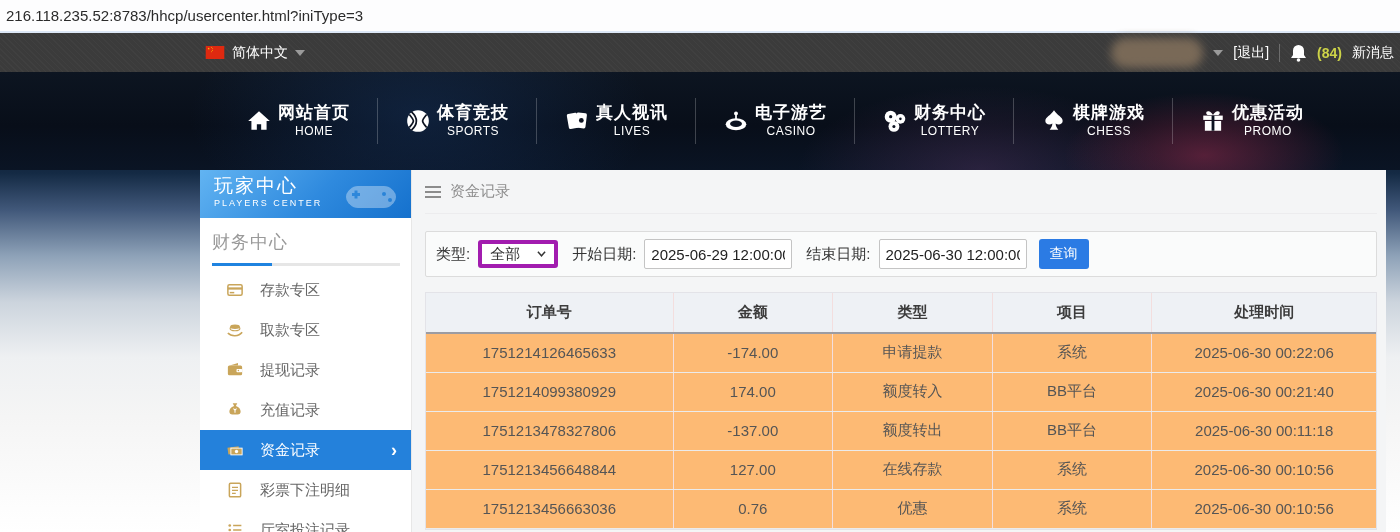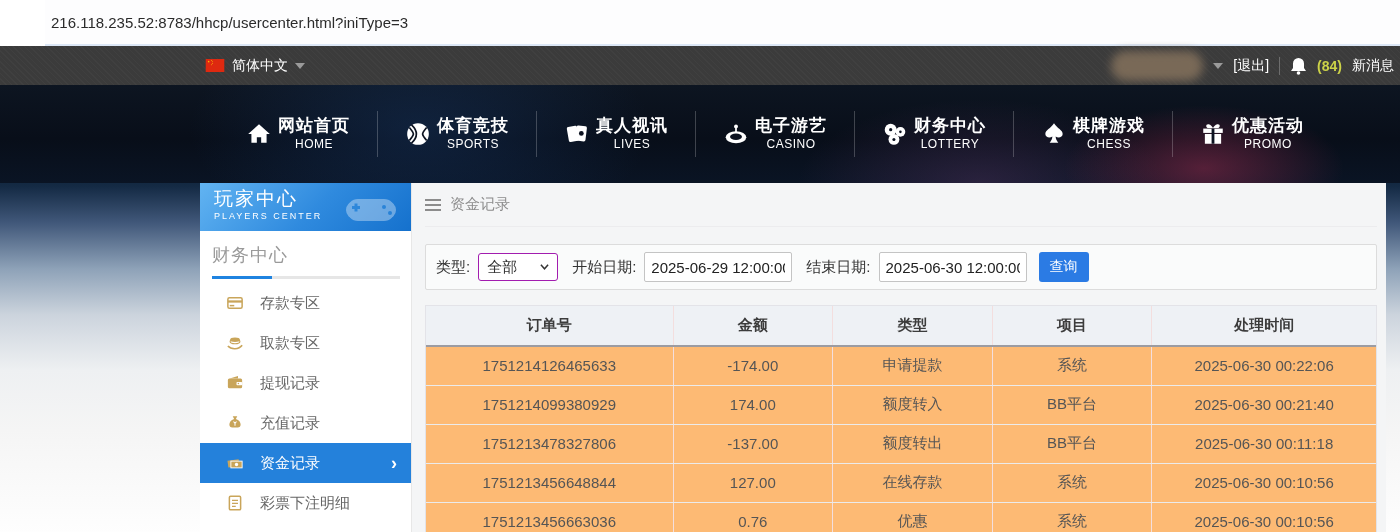--- a/index.html
+++ b/index.html
@@ -1,23 +1,23 @@
 <!DOCTYPE html>
 <html><head>
 <meta charset="utf-8">
 <style>
   * { margin:0; padding:0; box-sizing:border-box; }
   html,body { width:1400px; height:532px; overflow:hidden; }
   body { font-family:"Liberation Sans","DejaVu Sans",sans-serif; background:#fff; }
 
   
   .browser-bar{
-    height:46px; background:#fdfdfe; border-bottom:2px solid #dce7f6;
+    height:33px; background:#fdfdfe; border-bottom:2px solid #dce7f6;
     display:flex; align-items:center; padding-left:6px;
-    font-size:15px; color:#2b2b2b;margin-left:45px;
+    font-size:15px; color:#2b2b2b;
   }
 
   
   .topbar{
     height:39px; background:#3b3b3b;
     background-image:repeating-linear-gradient(45deg, rgba(255,255,255,.025) 0 1px, transparent 1px 4px);
     display:flex; align-items:center; justify-content:space-between;
     color:#fff; font-size:14px;
   }
   .lang-group{ display:flex; align-items:center; gap:7px; margin-left:205px; cursor:pointer; }
@@ -88,21 +88,21 @@
     color:#8c8c8c; font-size:15px; border-bottom:1px solid #ececee;
   }
   .crumb-icon{ width:16px; height:14px; }
 
   
   .filter-panel{
     margin-top:17px; height:46px; background:#fafbfb; border:1px solid #dcdcdc; border-radius:2px;
     display:flex; align-items:center; gap:8px; padding:0 10px; font-size:15px; color:#333;
   }
   .sel{
-    width:80px; height:28px; background:#fff; border:1px solid #a21caf; border-radius:3px;
+    width:80px; height:28px; background:#fff; border:4px solid #a21caf; border-radius:3px;
     display:flex; align-items:center; justify-content:space-between; padding:0 8px; cursor:pointer;
   }
   .sel-caret{ width:9px; height:6px; }
   .date-input{
     width:148px; height:30px; border:1px solid #c4c4c4; border-radius:2px; background:#fff;
     font-size:15px; color:#222; padding:0 6px; font-family:"Liberation Sans",sans-serif;
   }
   .lbl{ margin-left:6px; }
   .btn-query{
     width:50px; height:30px; margin-left:4px; background:#2b7be4; border:none; border-radius:3px;

